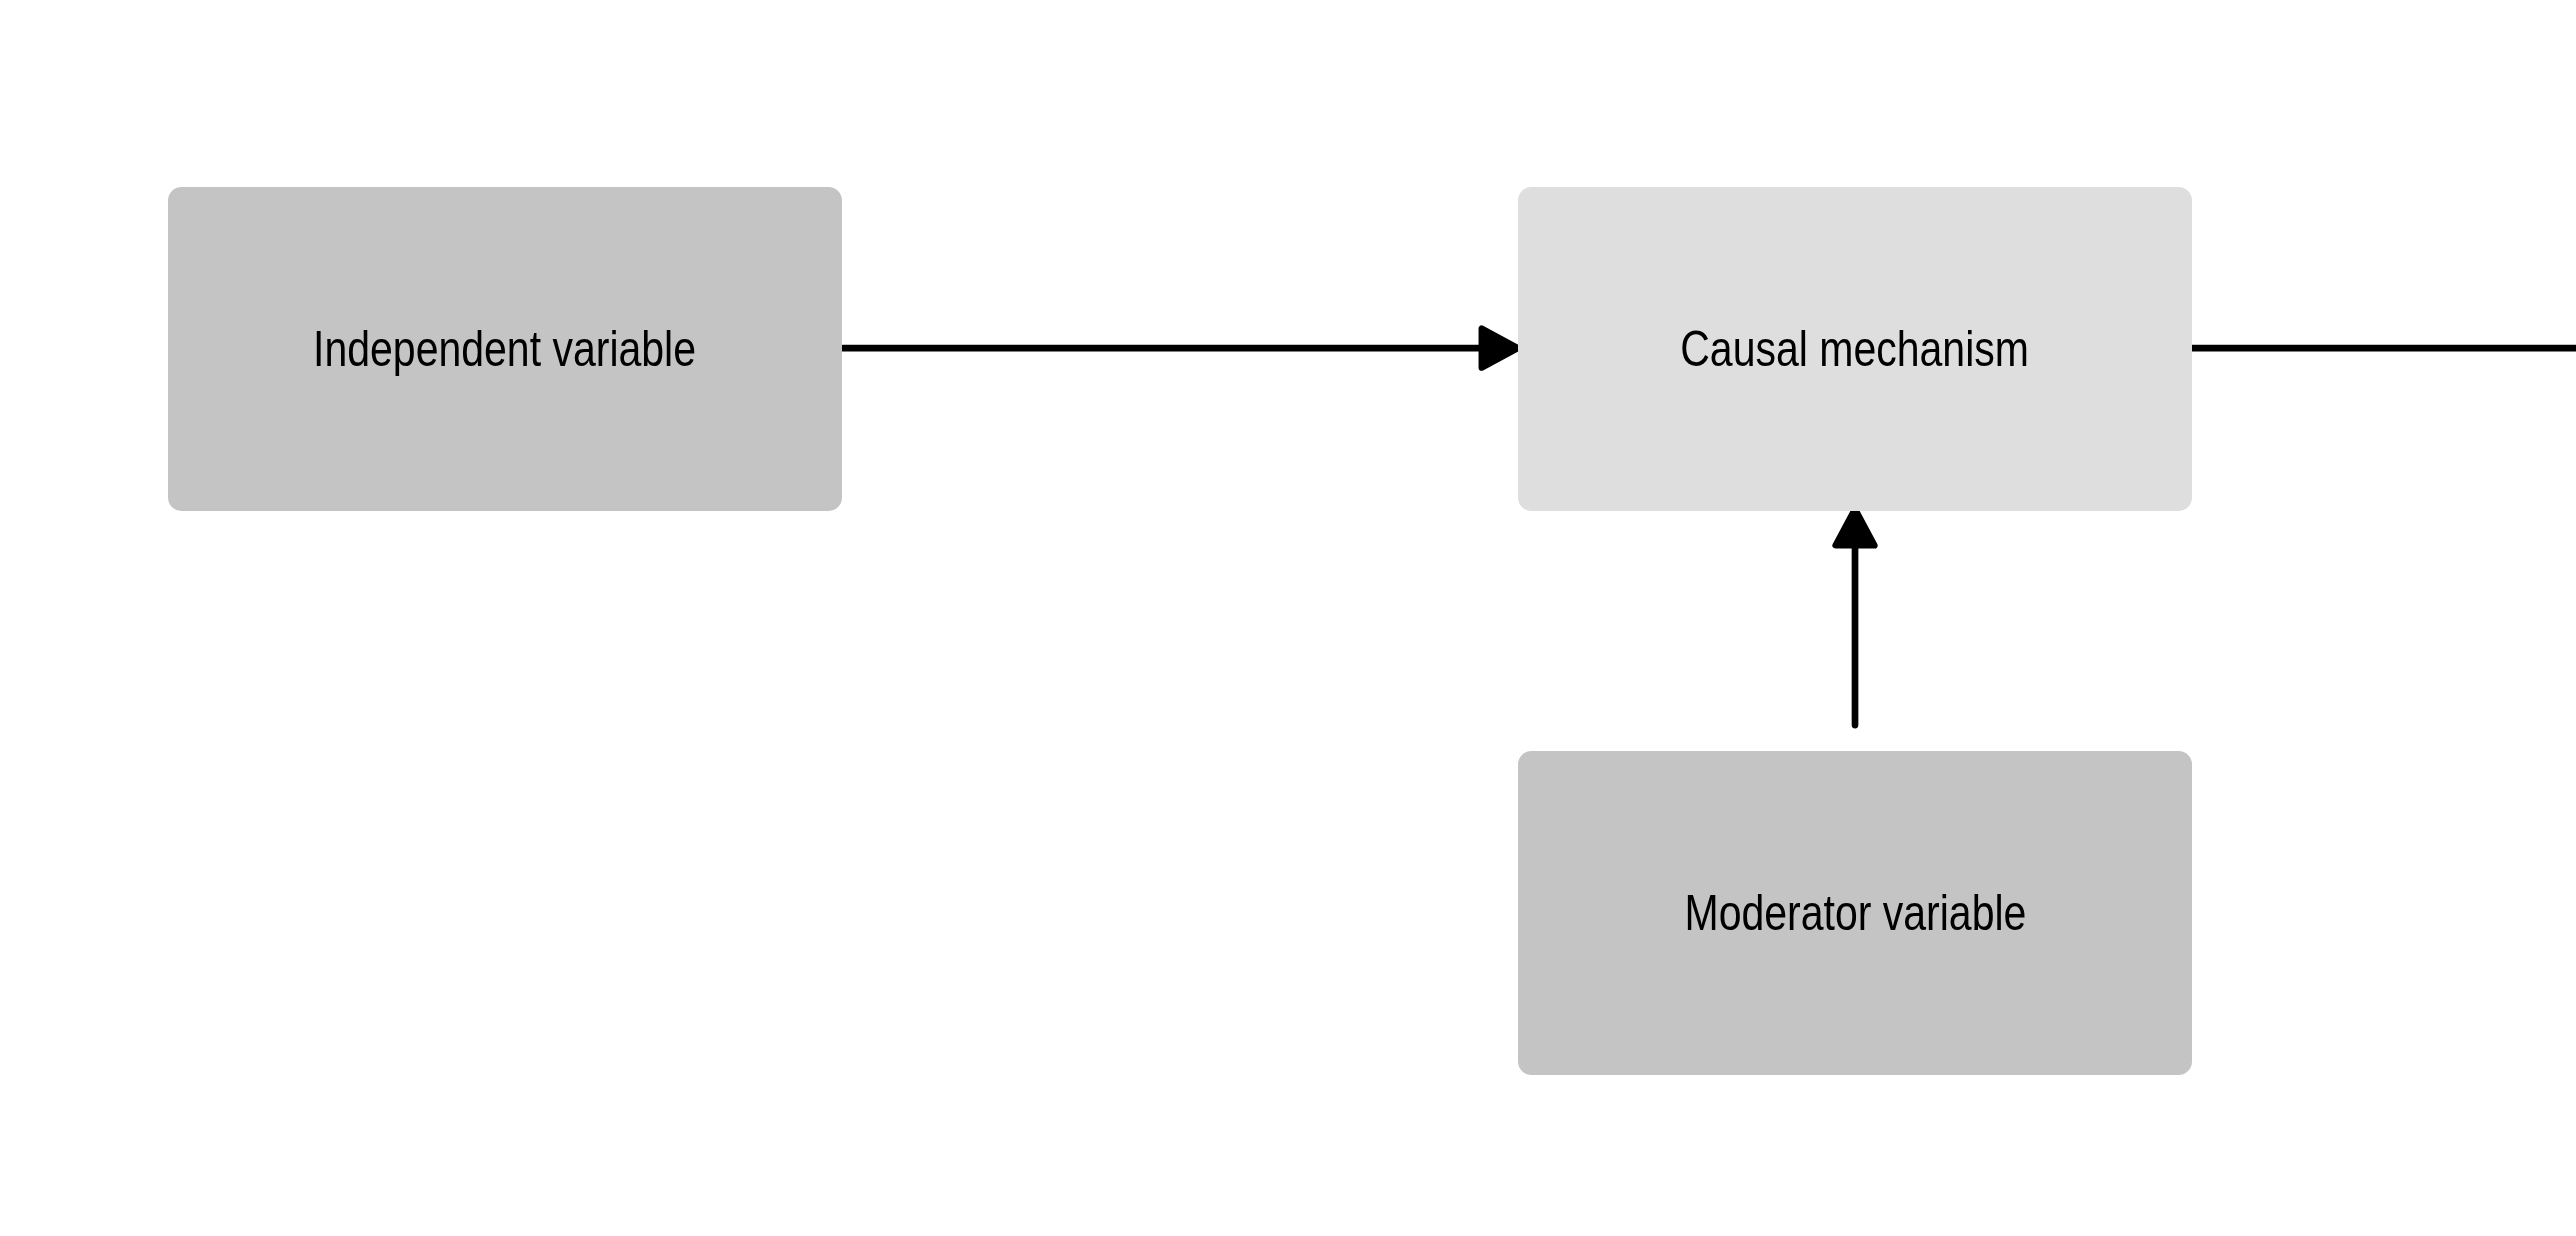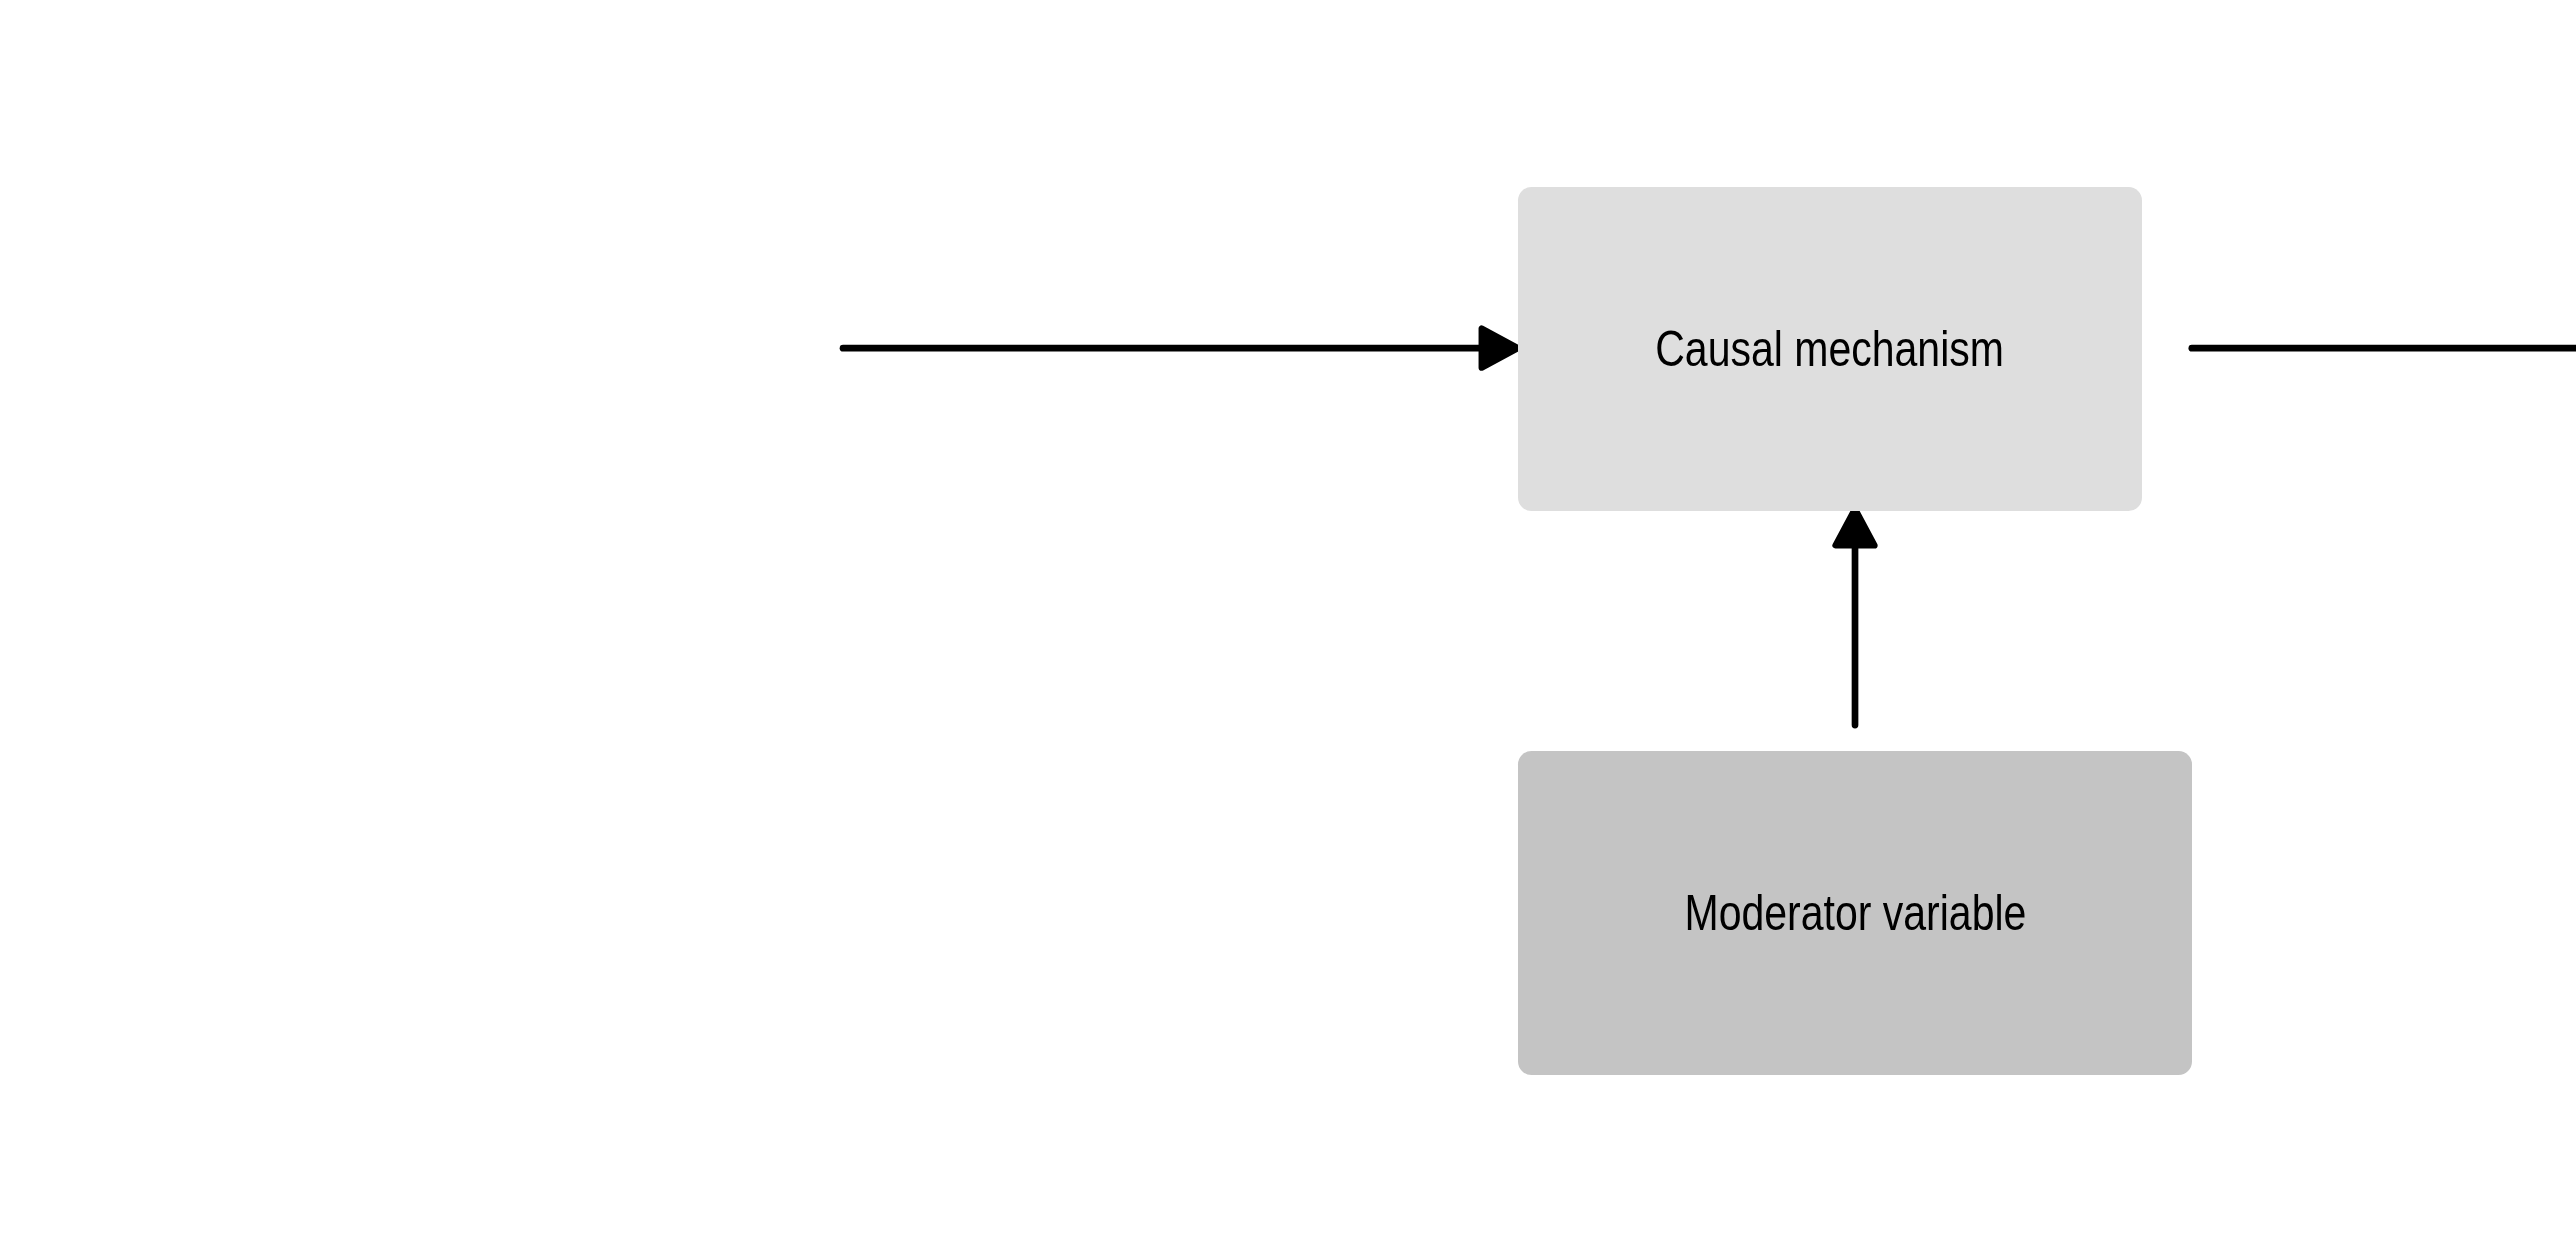--- a/index.html
+++ b/index.html
@@ -67,22 +67,25 @@
       <line x1="4255" y1="676" x2="5502" y2="676" stroke="#000000" stroke-width="13" stroke-linecap="round"></line>
       <polygon points="5565,676 5494,638 5494,714" fill="#000000" stroke="#000000" stroke-width="12" stroke-linejoin="round"></polygon>
     </g>
 
     <g>
       <line x1="3601" y1="1408" x2="3601" y2="1051" stroke="#000000" stroke-width="13" stroke-linecap="round"></line>
       <polygon points="3601,988 3563,1059 3639,1059" fill="#000000" stroke="#000000" stroke-width="12" stroke-linejoin="round"></polygon>
     </g>
   </svg>
 
+  <div class="node-box" id="node-independent-variable" style="background: rgb(196, 196, 196); left: 168px; top: 187px; width: 674px; height: 324px;">
+    <span class="node-label">Independent variable</span>
+  </div>
 
-  <div class="node-box" id="node-causal-mechanism" style="background: rgb(222, 222, 222); left: 1518px; top: 187px; width: 624px; height: 324px;">
+  <div class="node-box" id="node-causal-mechanism" style="background: rgb(222, 222, 222); left: 1518px; top: 187px; width: 674px; height: 324px;">
     <span class="node-label">Causal mechanism</span>
   </div>
 
   <div class="node-box" id="node-moderator-variable" style="background: rgb(196, 196, 196); left: 1518px; top: 725px; width: 674px; height: 324px;">
     <span class="node-label">Moderator variable</span>
   </div>
 
 </div>
 
 

